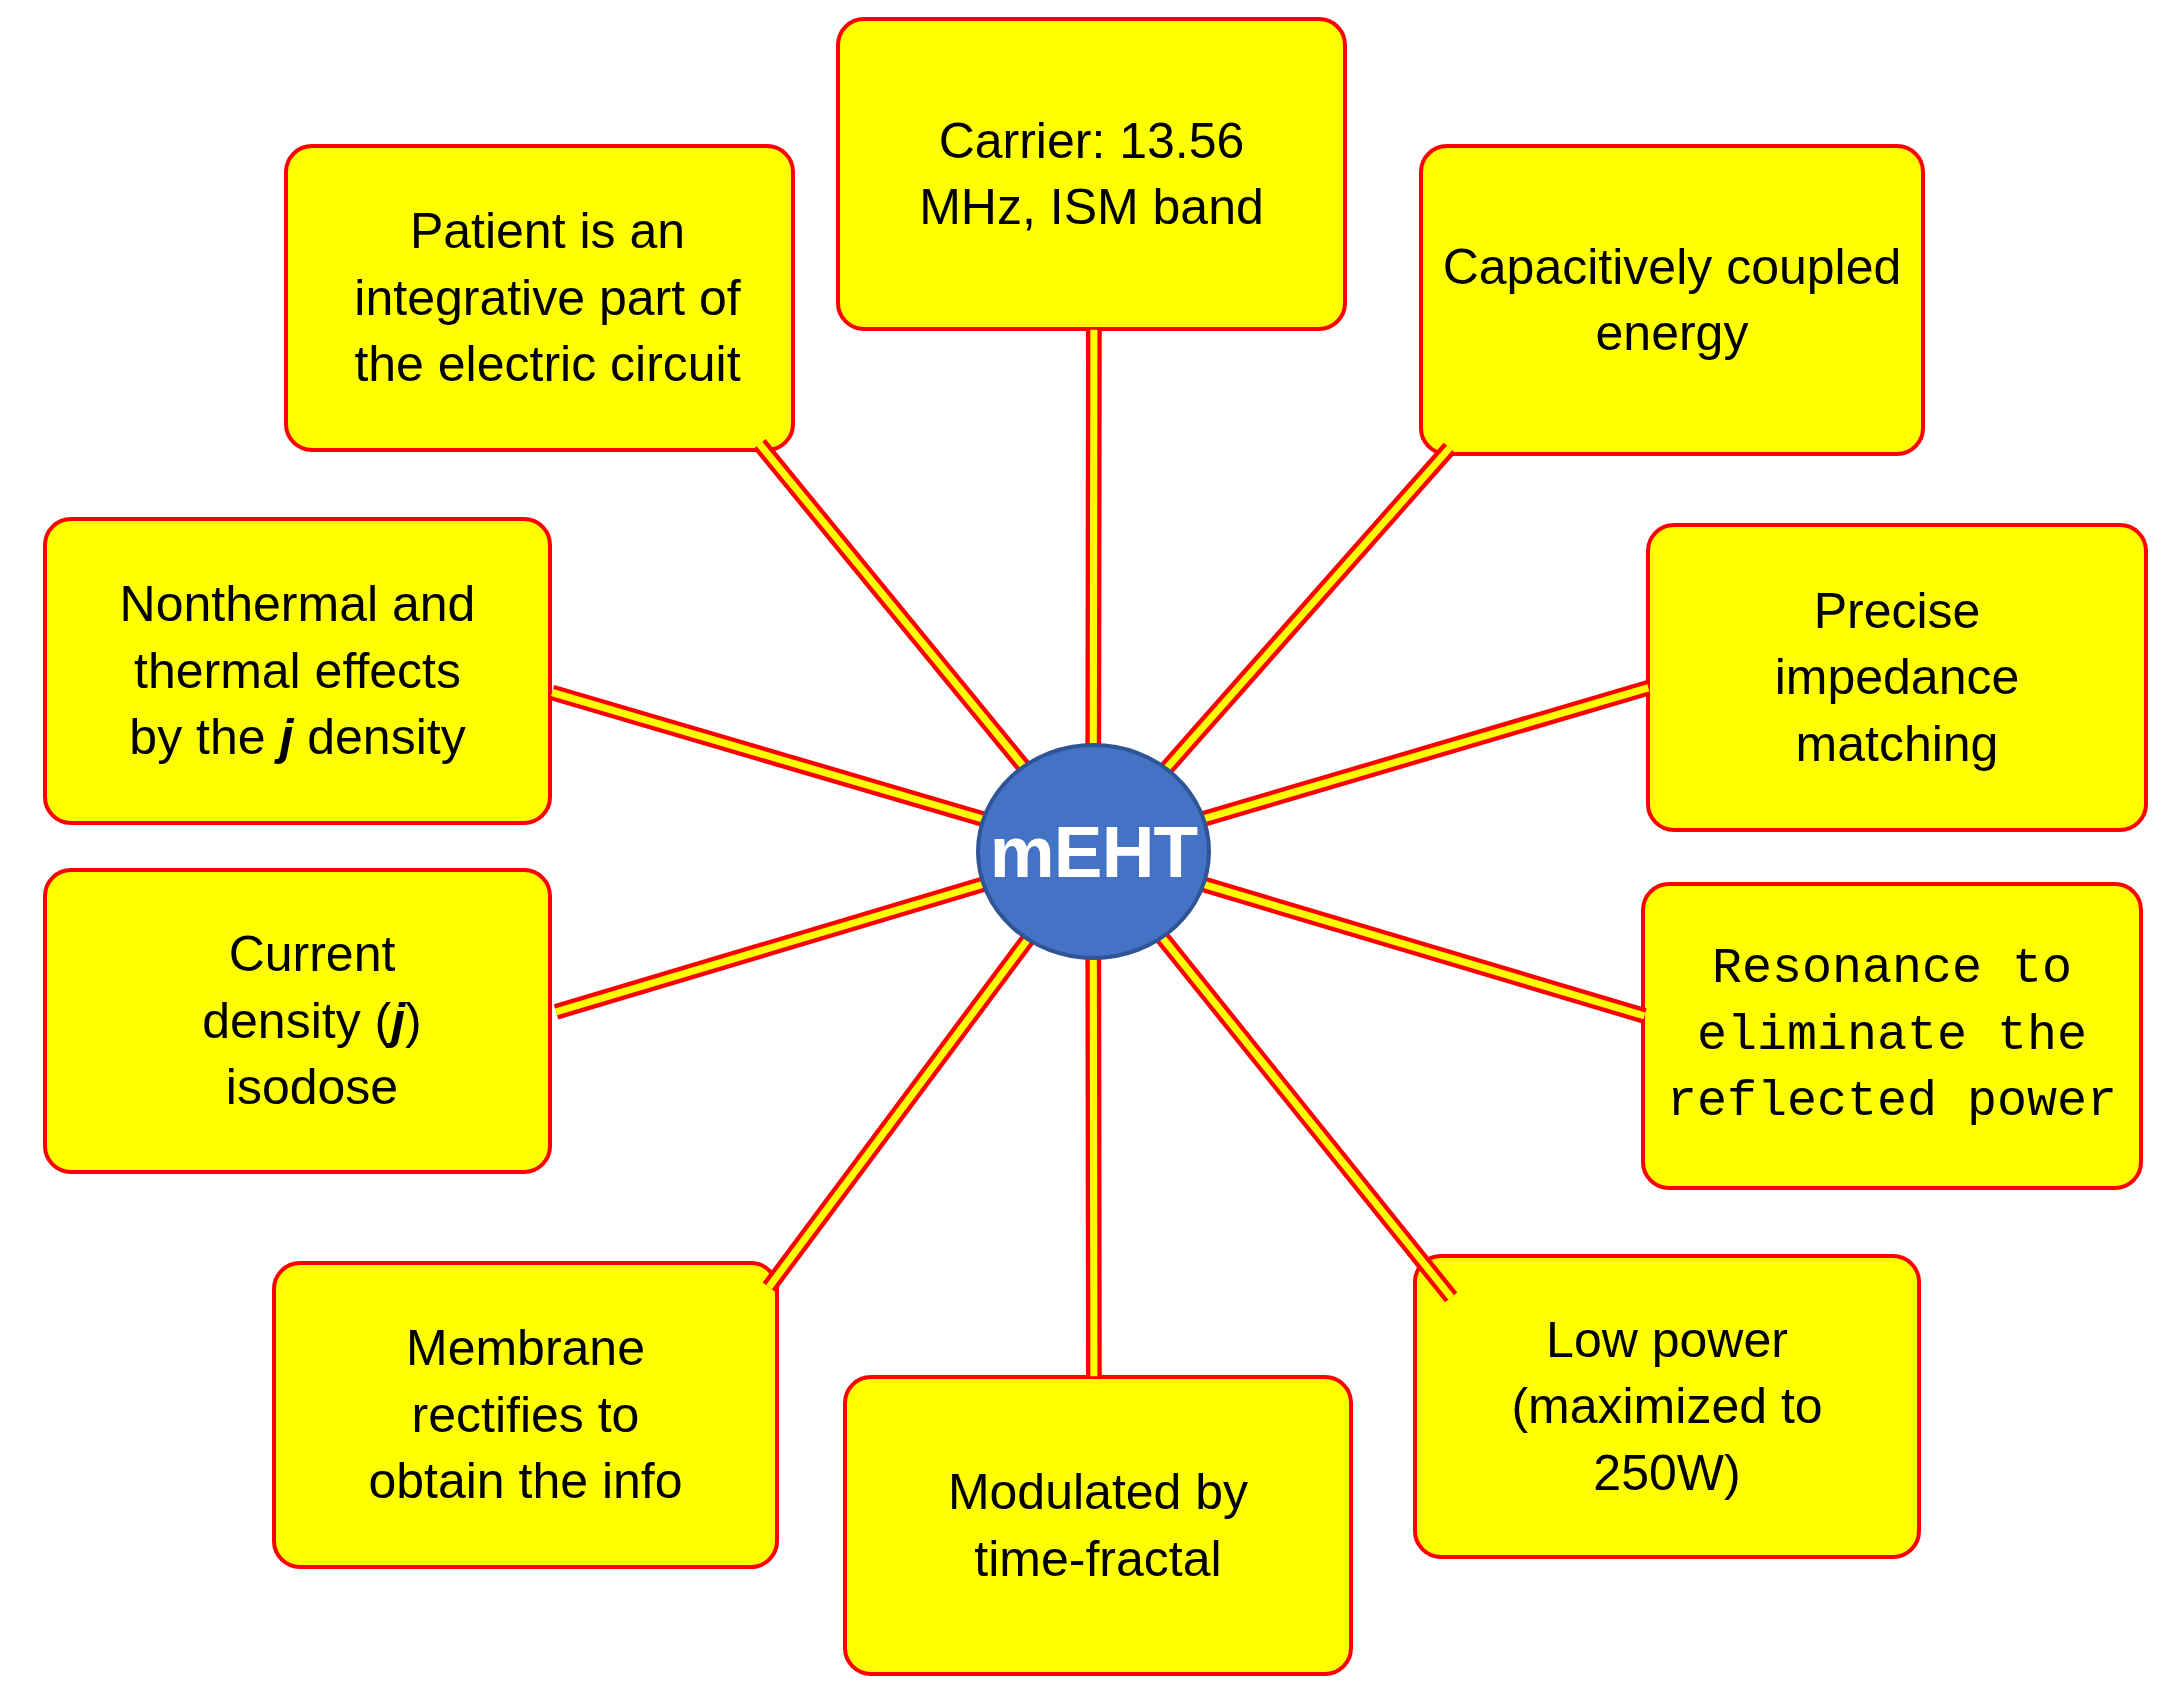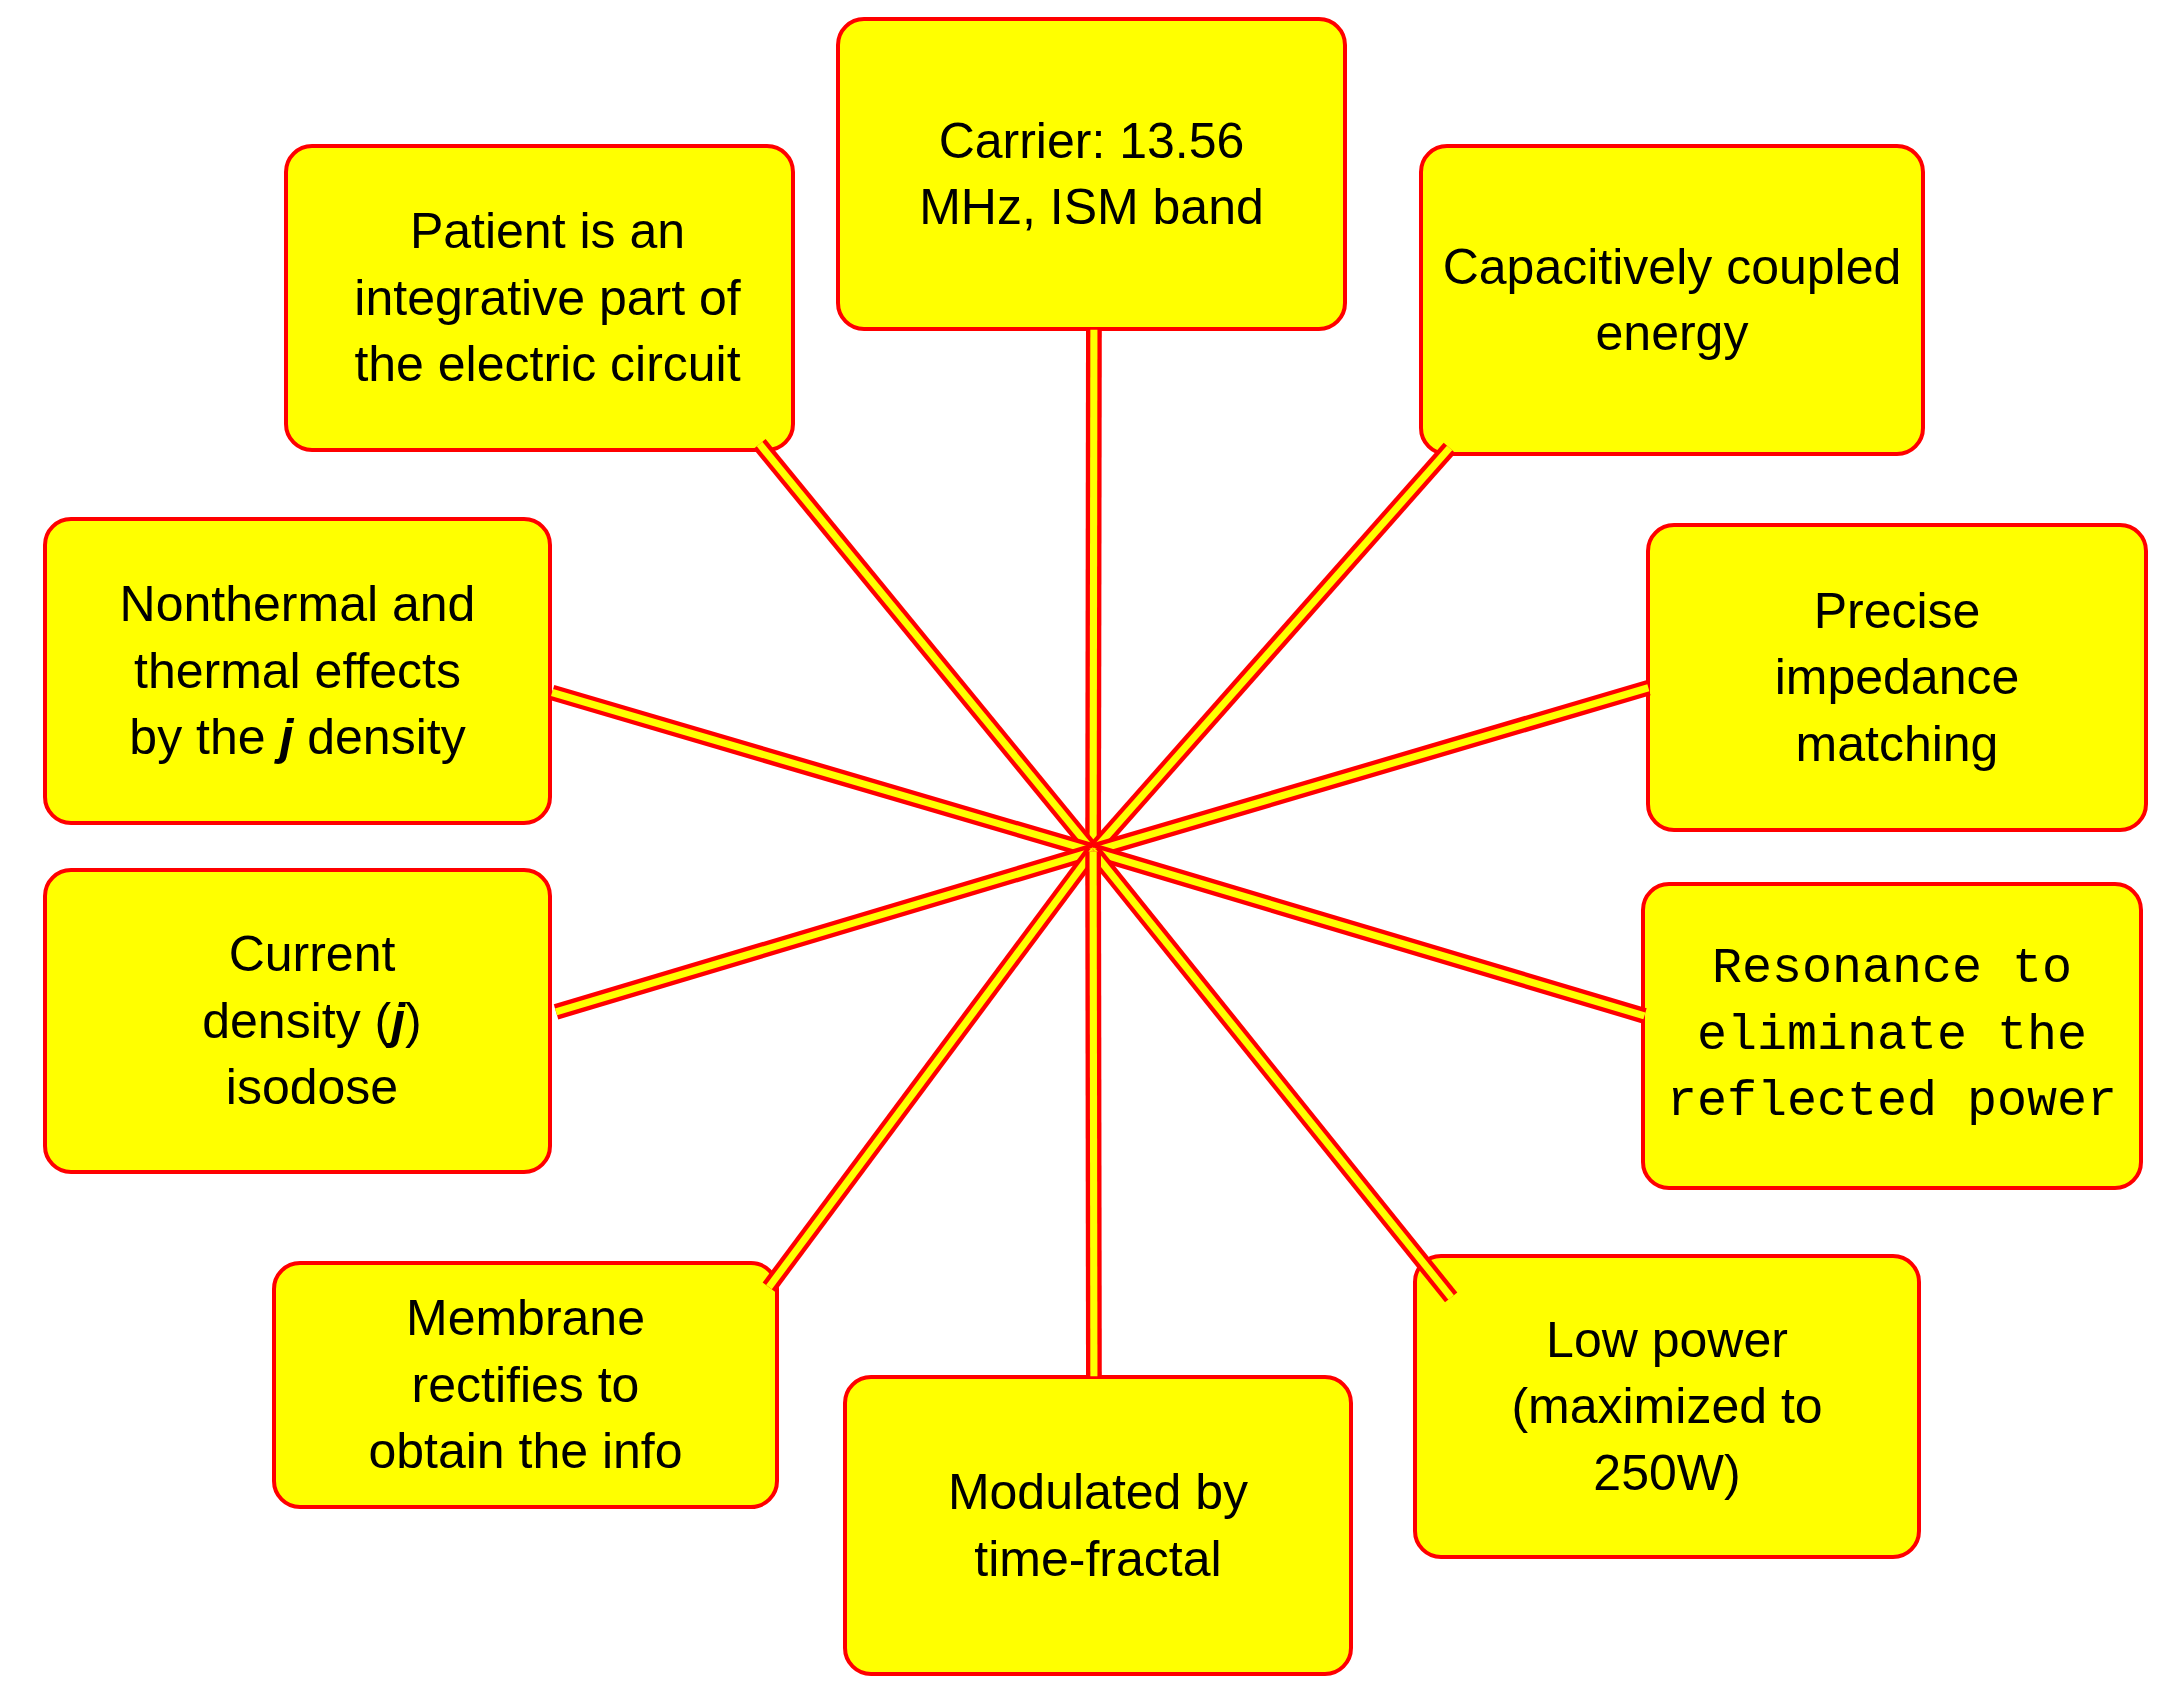--- a/index.html
+++ b/index.html
@@ -112,24 +112,27 @@
       <div class="box" style="left: 43px; top: 868px; width: 509px; height: 306px; padding-left: 29px;">
         <span class="box-text"><span>Current
 density (</span><span class="run-bold-italic">j</span><span>)
 isodose</span></span>
       </div>
       <div class="box" style="left: 1413px; top: 1254px; width: 508px; height: 305px;">
         <span class="box-text"><span>Low power
 (maximized to
 250W)</span></span>
       </div>
-      <div class="box" style="left: 272px; top: 1261px; width: 507px; height: 248px;">
+      <div class="box" style="left: 272px; top: 1261px; width: 507px; height: 308px;">
         <span class="box-text"><span>Membrane
 rectifies to
 obtain the info</span></span>
       </div>
       <div class="box" style="left: 843px; top: 1375px; width: 510px; height: 301px;">
         <span class="box-text"><span>Modulated by
 time-fractal</span></span>
       </div>
     </div>
+  <div class="center-node" id="center-node" style="left: 976px; top: 743px; width: 235px; height: 217px;">
+    <span class="center-label">mEHT</span>
+  </div>
 </div>
 
 
 </body></html>

